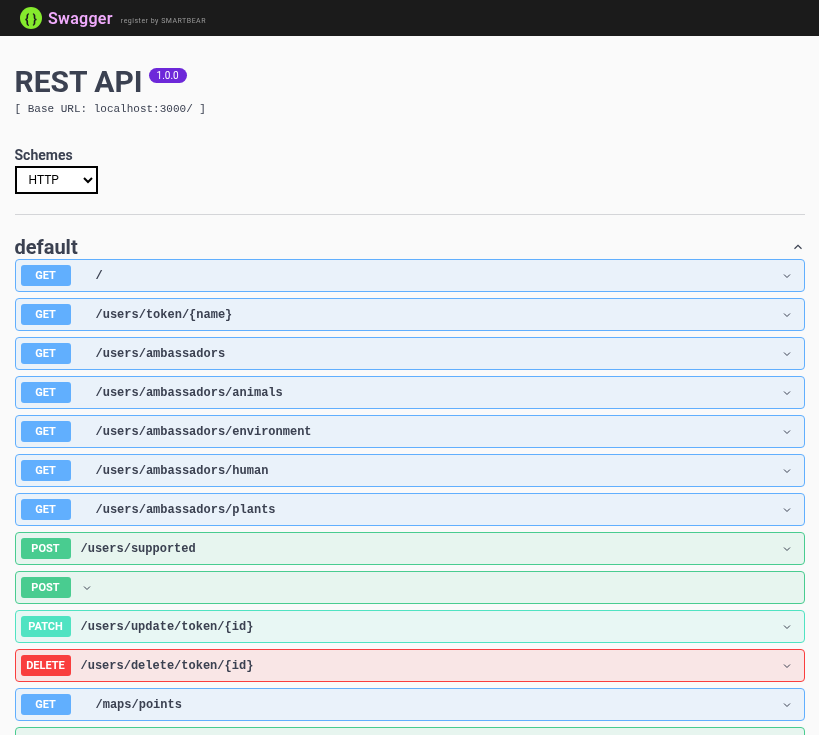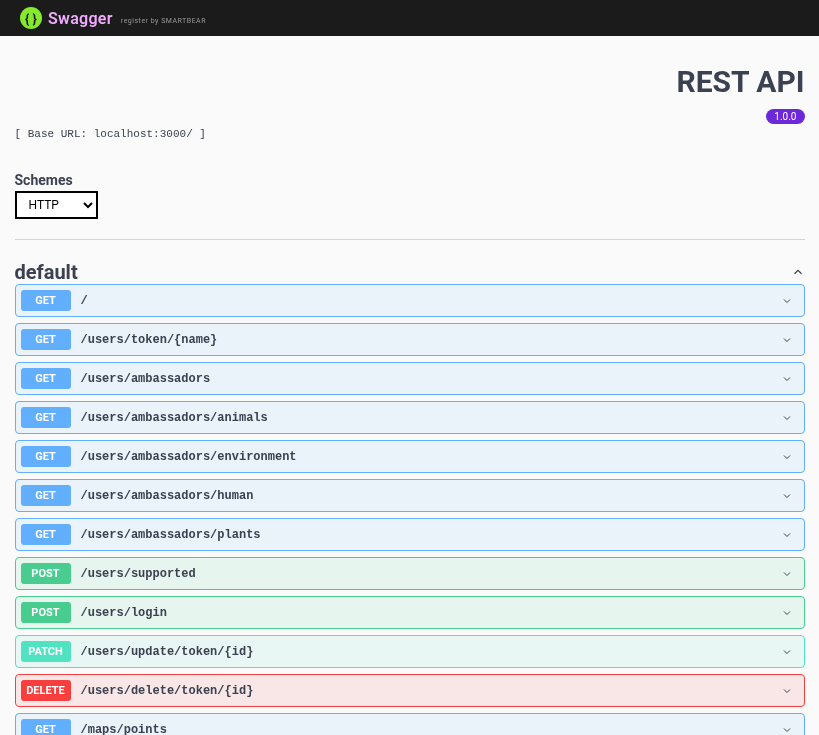--- a/index.html
+++ b/index.html
@@ -4,34 +4,34 @@
 <style>
 * { box-sizing: border-box; margin: 0; padding: 0; }
 body { font-family: -apple-system, BlinkMacSystemFont, "Segoe UI", Roboto, sans-serif; background: #fafafa; color: #3b4151; }
 .topbar { background: #1b1b1b; height: 36px; display: flex; align-items: center; padding: 0 20px; }
 .logo-wrap { display: flex; align-items: center; gap: 6px; }
 .logo-circle { width: 22px; height: 22px; border-radius: 50%; background: #85ea2d; display: flex; align-items: center; justify-content: center; font-size: 13px; color: #1b1b1b; font-weight: bold; }
 .logo-text { color: #f0abfc; font-size: 16px; font-weight: 600; letter-spacing: 0.3px; }
 .logo-sub { color: #999; font-size: 7px; letter-spacing: 0.5px; margin-left: 2px; align-self: flex-end; margin-bottom: 4px; }
 .container { max-width: 810px; margin: 0 auto; padding: 0 10px; }
 .header { padding: 28px 0 16px; }
-.title-row { display: flex; align-items: flex-end; gap: 6px; flex-direction: column; }
+.title-row { display: flex; align-items: flex-start; gap: 6px; }
 .title { font-size: 30px; font-weight: 700; color: #3b4151; }
 .version-badge { background: #6d28d9; color: #fff; font-size: 10px; padding: 2px 8px; border-radius: 20px; margin-top: 4px; }
 .base-url { font-family: "Courier New", monospace; font-size: 11px; color: #3b4151; margin-top: 4px; }
 .schemes { padding: 16px 0 20px; }
 .schemes-label { font-size: 14px; font-weight: 700; color: #3b4151; margin-bottom: 3px; }
 .schemes-select { font-size: 12px; padding: 4px 20px 4px 8px; border: 2px solid #000000; background: #fff; min-width: 80px; font-family: inherit; }
 .content { border-top: 1px solid rgba(59,65,81,0.2); padding-top: 12px; padding-bottom: 20px; }
 .section-header { display: flex; align-items: center; justify-content: space-between; padding: 8px 0 0; cursor: pointer; }
 .section-title { font-size: 20px; font-weight: 700; color: #3b4151; }
 .chevron { width: 14px; height: 14px; }
 .ops { display: flex; flex-direction: column; gap: 6px; }
 .op { border: 1px solid; border-radius: 4px; display: flex; align-items: center; padding: 5px; cursor: pointer; position: relative; }
-.op-get { background: rgba(97,175,254,0.1); border-color: #61affe; }
+.op-get { background: rgba(97,175,254,0.1); border-color: #61affe; gap: 15px; }
 .op-post { background: rgba(73,204,144,0.1); border-color: #49cc90; }
 .op-patch { background: rgba(80,227,194,0.1); border-color: #50e3c2; }
 .op-delete { background: rgba(249,62,62,0.1); border-color: #f93e3e; }
 .method { font-size: 11px; font-weight: 700; color: #fff; padding: 4px 0; border-radius: 3px; min-width: 50px; text-align: center; margin-right: 10px; }
 .m-get { background: #61affe; }
 .m-post { background: #49cc90; }
 .m-patch { background: #50e3c2; }
 .m-delete { background: #f93e3e; }
 .path { font-family: "Courier New", monospace; font-size: 12px; font-weight: 600; color: #3b4151; flex: 1; }
 .op-chevron { width: 12px; height: 12px; margin-right: 6px; }
@@ -123,21 +123,20 @@
         </div>
         <div class="op op-post">
           <span class="method m-post">POST</span>
           <span class="path">/users/supported</span>
           <svg class="op-chevron chev" viewBox="0 0 24 24">
             <polyline points="6 9 12 15 18 9"></polyline>
           </svg>
         </div>
         <div class="op op-post">
           <span class="method m-post">POST</span>
-          <span class="path">/users/login</span>
           <svg class="op-chevron chev" viewBox="0 0 24 24">
             <polyline points="6 9 12 15 18 9"></polyline>
           </svg>
         </div>
         <div class="op op-patch">
           <span class="method m-patch">PATCH</span>
           <span class="path">/users/update/token/{id}</span>
           <svg class="op-chevron chev" viewBox="0 0 24 24">
             <polyline points="6 9 12 15 18 9"></polyline>
           </svg>

